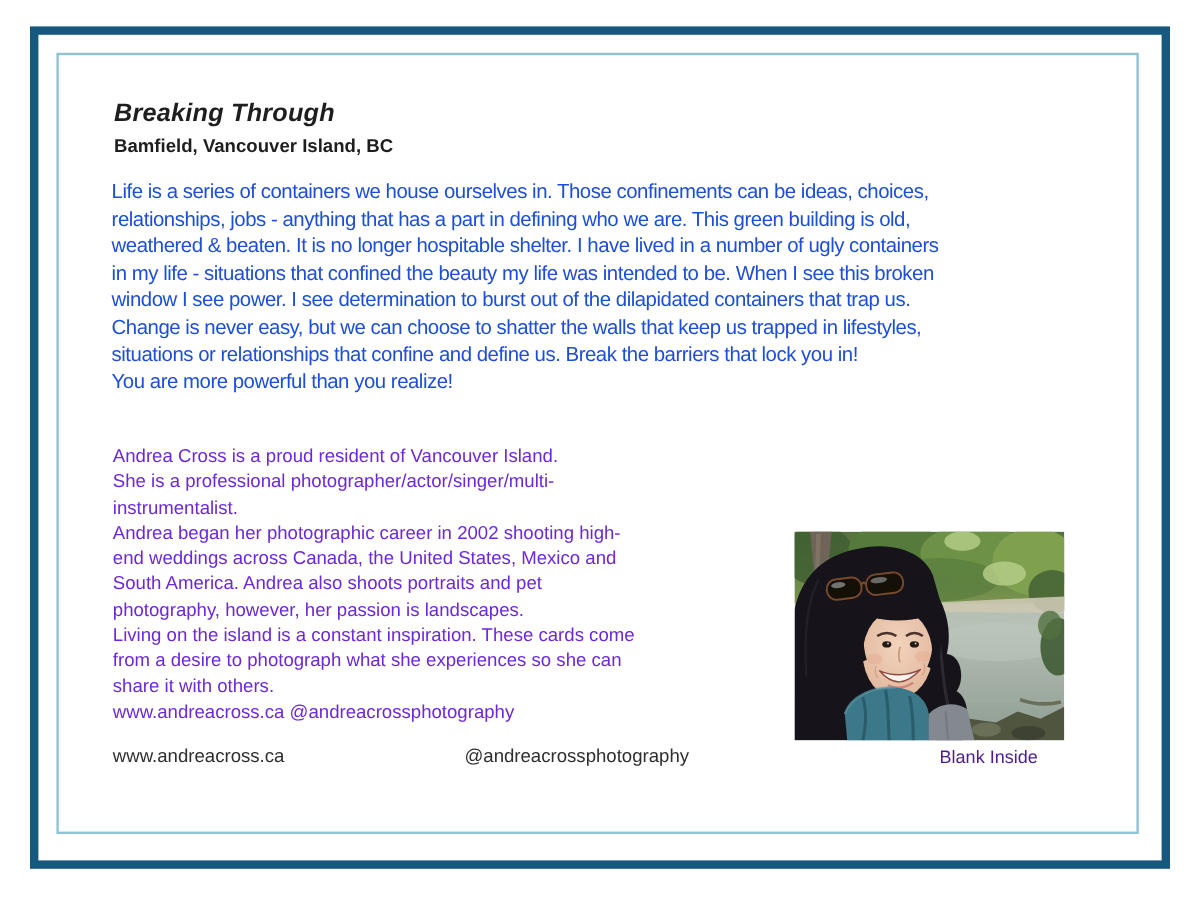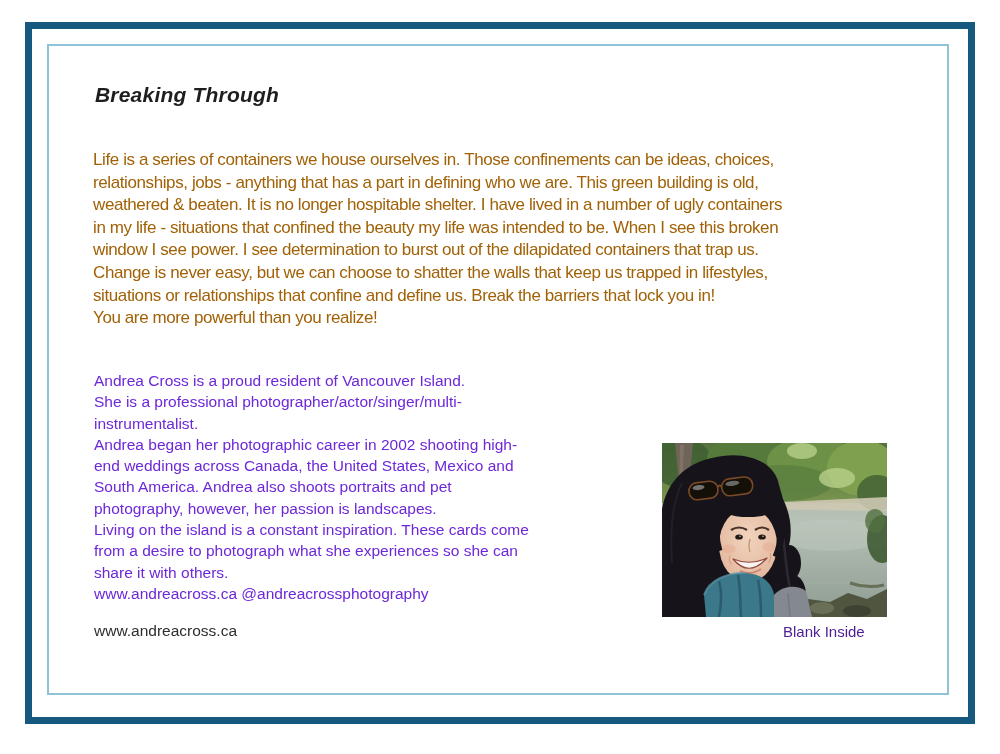--- a/index.html
+++ b/index.html
@@ -48,21 +48,21 @@
     white-space: nowrap;
   }
   .card-description {
     position: absolute;
     left: 93px; top: 149px;
     width: 868px;
     margin: 0;
     font-size: 17px;
     line-height: 22.6px;
     letter-spacing: -0.4px;
-    color: #a16207;
+    color: #1d4ed8;
     white-space: pre-line;
   }
   .artist-bio {
     position: absolute;
     left: 94px; top: 370px;
     width: 575px;
     margin: 0;
     font-size: 15.5px;
     line-height: 21.3px;
     color: #6d28d9;
@@ -99,20 +99,21 @@
 </style>
 </head>
 <body>
 
 <div class="page">
 
   <div class="outer-frame"></div>
   <div class="inner-frame"></div>
 
   <h1 class="card-title">Breaking Through</h1>
+  <h2 class="card-subtitle">Bamfield, Vancouver Island, BC</h2>
 
   <p class="card-description">Life is a series of containers we house ourselves in. Those confinements can be ideas, choices,
 relationships, jobs - anything that has a part in defining who we are. This green building is old,
 weathered &amp; beaten. It is no longer hospitable shelter. I have lived in a number of ugly containers
 in my life - situations that confined the beauty my life was intended to be. When I see this broken
 window I see power. I see determination to burst out of the dilapidated containers that trap us.
 Change is never easy, but we can choose to shatter the walls that keep us trapped in lifestyles,
 situations or relationships that confine and define us. Break the barriers that lock you in!
 You are more powerful than you realize!</p>
 
@@ -215,15 +216,16 @@
         <path d="M96,137 C99,150 99,163 99,174" stroke="#2b5c6c" stroke-width="2.5" fill="none"></path>
         <path d="M42,152 C47,137 66,129 84,130" stroke="#5d98a8" stroke-width="2" fill="none" opacity="0.7"></path>
 
         <path d="M112,174 L112,152 C120,143 134,141 144,148 L150,174 Z" fill="#848890"></path>
         <path d="M126,150 L128,174" stroke="#6e727b" stroke-width="1.5" opacity="0.7"></path>
       </g>
     </svg>
   </div>
 
   <div class="footer-website">www.andreacross.ca</div>
+  <div class="footer-social">@andreacrossphotography</div>
   <div class="blank-inside">Blank Inside</div>
 
 </div>
 
 </body></html>

